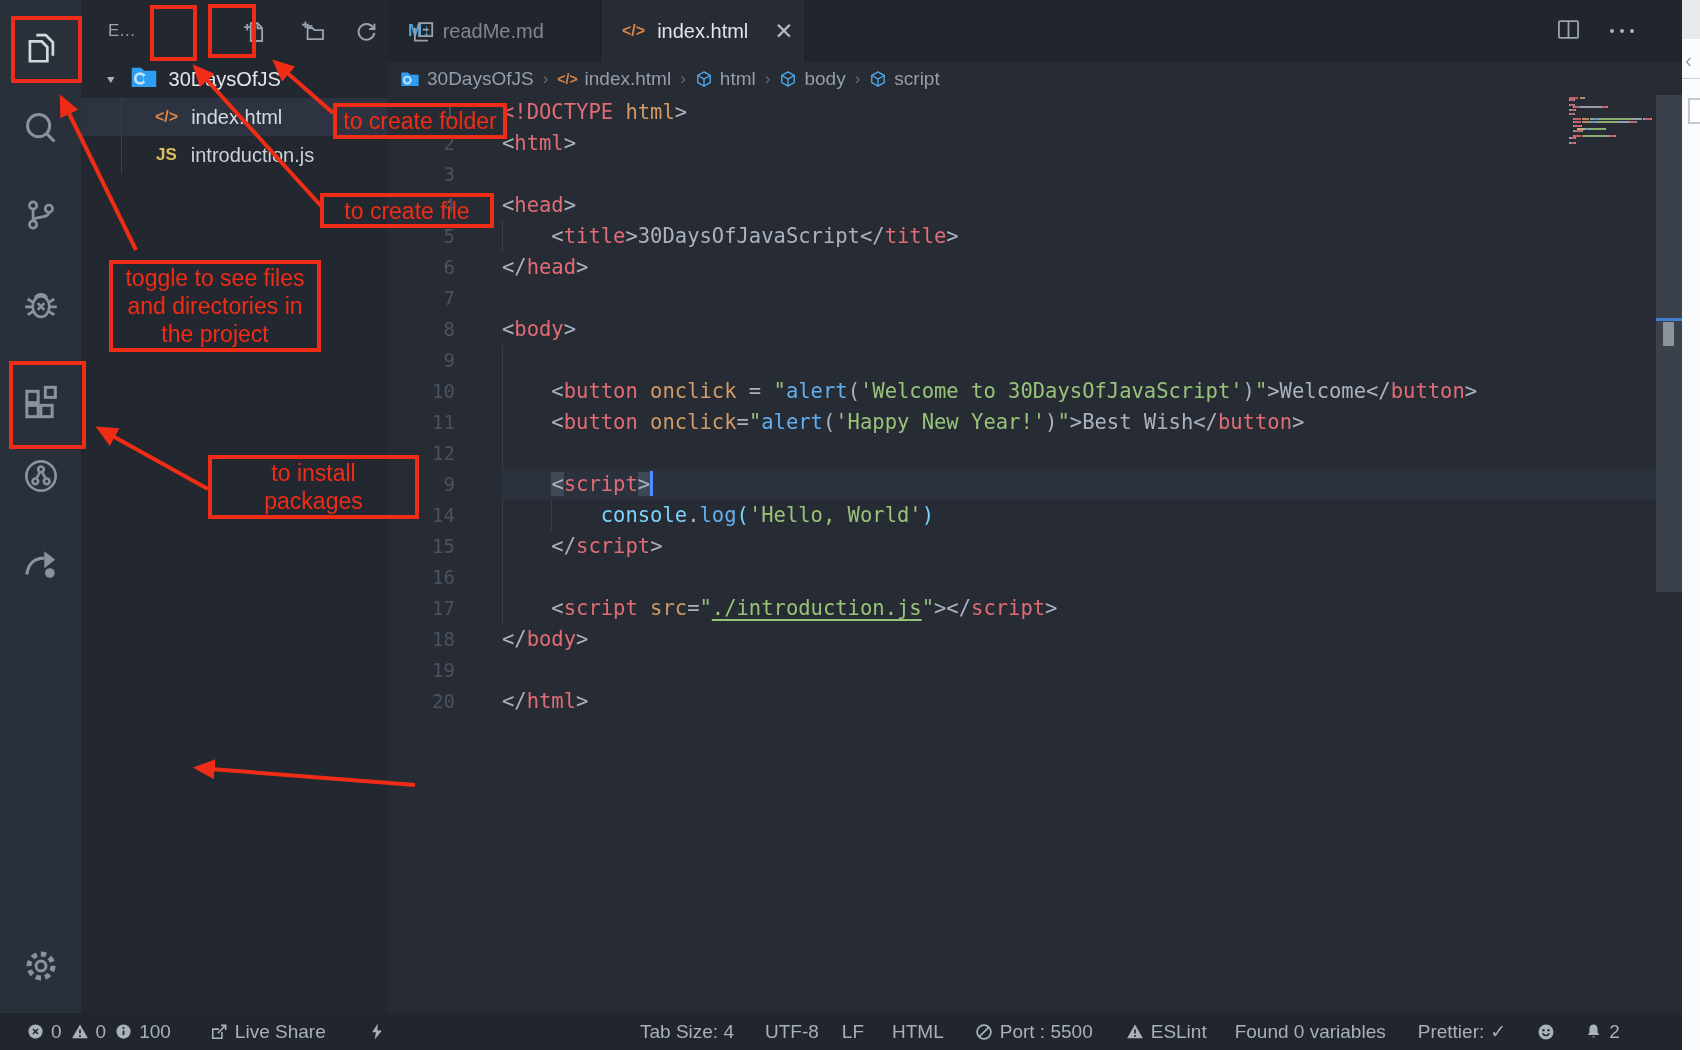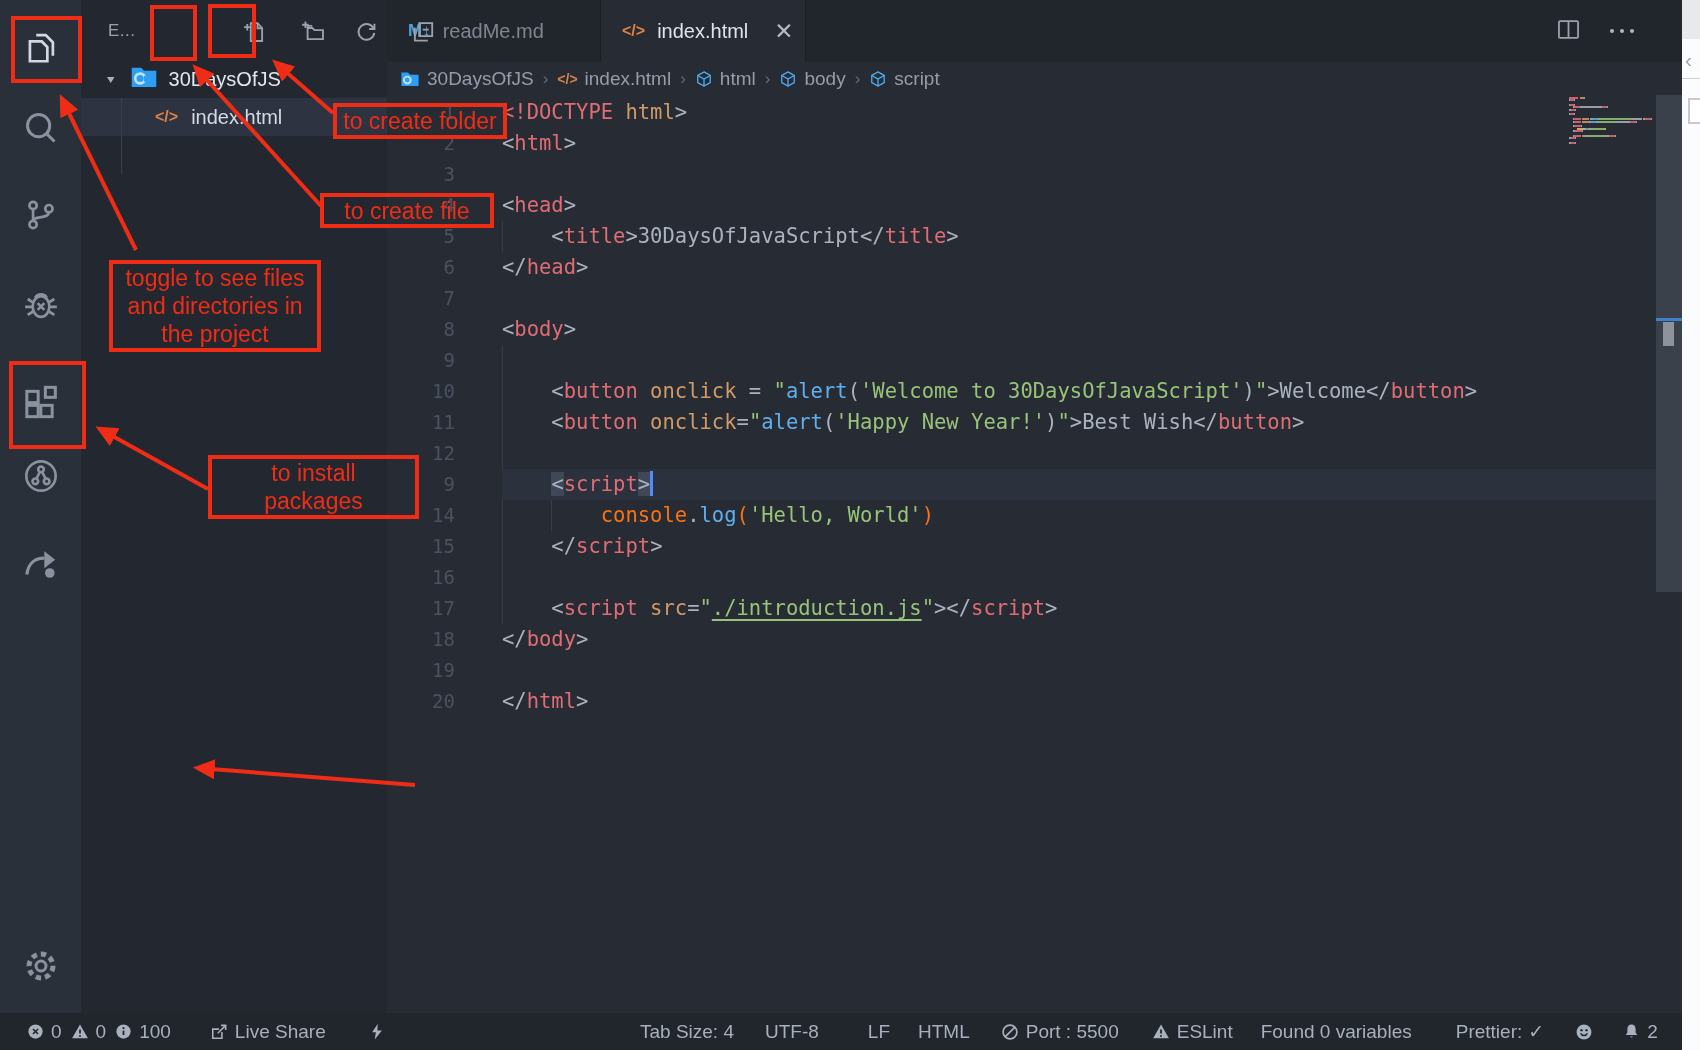--- a/index.html
+++ b/index.html
@@ -42,21 +42,21 @@
   .bc-item { display:flex; align-items:center; gap:7px; }
 
   
   .code-area { position:absolute; left:0; top:95px; width:1295px; height:918px;
                font-family:"DejaVu Sans Mono", monospace; font-size:20.5px; }
   .line { display:flex; height:31px; line-height:31px; white-space:pre; }
   .ln { width:68px; text-align:right; color:#4a5261; font-size:19px; flex:none; }
   .codetxt { margin-left:47px; flex:1; }
   .line.cur .codetxt { background:#2c323d; }
   .tk-p,.tk-x { color:#abb2bf; } .tk-t { color:#e06c75; } .tk-a { color:#d19a66; }
-  .tk-s { color:#98c379; } .tk-f { color:#61afef; } .tk-o { color:#f97316;margin-top:6px; }
+  .tk-s { color:#98c379; } .tk-f { color:#61afef; } .tk-o { color:#7dd3fc;margin-top:6px; }
   .tk-su { color:#98c379; text-decoration:underline; text-underline-offset:4px; }
   .tk-hb { color:#abb2bf; background:#404858; }
   .caret { display:inline-block; width:2.5px; height:25px; background:#528bff; vertical-align:-5px; }
   .iguide { position:absolute; width:1px; background:#373d49; }
 
   
   .minimap { position:absolute; left:1182px; top:2px; width:90px; height:60px; }
   .mm-row { position:absolute; height:2px; }
   .mm-seg { position:absolute; height:2px; top:0; }
   .scroll-track { position:absolute; left:1269px; top:0; width:26px; height:497px; background:#3a414b; }
@@ -190,20 +190,24 @@
           <circle cx="8.7" cy="12.3" r="4.2" stroke="#bfe3fc" stroke-width="2.3" fill="none"></circle>
           <rect x="12" y="10" width="4" height="5" fill="#2e9ef5"></rect>
         </svg>
       </span>
       <span style="margin-left:11px">30DaysOfJS</span>
     </div>
 
     <div class="tree-row selected" style="top:98px">
       <span class="file-badge" style="margin-left:74px; color:#dd8345; font-size:16px;">&lt;/&gt;</span>
       <span style="margin-left:13px; color:#d5dae2;">index.html</span>
+    </div>
+    <div class="tree-row" style="top:136px">
+      <span class="file-badge" style="margin-left:75px; color:#ddc05e; font-size:17px;">JS</span>
+      <span style="margin-left:14px; color:#ccd2da;">introduction.js</span>
     </div>
     <div class="tree-guide"></div>
   </div>
 
   <div class="main">
     <div class="tabbar">
       <div class="tab" style="width:214px">
         <span class="md-badge">M↓</span>
         <span>readMe.md</span>
       </div>
@@ -460,21 +464,21 @@
           </svg>
       </span>
     </div>
     <div class="sb-mid">
       <span class="s-item">
           <span>Tab Size: 4</span>
         </span>
       <span class="s-item" style="margin-left:31px">
           <span>UTF-8</span>
         </span>
-      <span class="s-item" style="margin-left:49px">
+      <span class="s-item" style="margin-left:23px">
           <span>LF</span>
         </span>
       <span class="s-item" style="margin-left:28px">
           <span>HTML</span>
         </span>
       <span class="s-item" style="margin-left:30px">
         <svg width="20" height="20" viewBox="0 0 24 24" fill="none" stroke="#a9b1bd" stroke-width="2">
             <circle cx="12" cy="12" r="8.3"></circle>
             <path d="M6.4 17.6 L17.6 6.4"></path>
           </svg>
@@ -484,21 +488,21 @@
         <svg width="20" height="19" viewBox="0 0 24 24">
             <polygon points="12,3 22,20.5 2,20.5" fill="#a9b1bd"></polygon>
             <path d="M12 9.5 v5" stroke="#21252c" stroke-width="2.2" fill="none"></path>
             <circle cx="12" cy="17.6" r="1.3" fill="#21252c"></circle>
           </svg>
         <span>ESLint</span>
       </span>
       <span class="s-item" style="margin-left:28px">
           <span>Found 0 variables</span>
         </span>
-      <span class="s-item" style="margin-left:44px">
+      <span class="s-item" style="margin-left:32px">
         <span>Prettier:</span>
           <span>✓</span>
       </span>
       <span class="s-item" style="margin-left:30px">
         <svg width="20" height="20" viewBox="0 0 24 24">
             <circle cx="12" cy="12" r="9" fill="#a9b1bd"></circle>
             <circle cx="9" cy="9.8" r="1.4" fill="#21252c"></circle>
             <circle cx="15" cy="9.8" r="1.4" fill="#21252c"></circle>
             <path d="M8 13.5 a4.3 4.3 0 0 0 8 0" stroke="#21252c" stroke-width="1.8" fill="none"></path>
           </svg>

